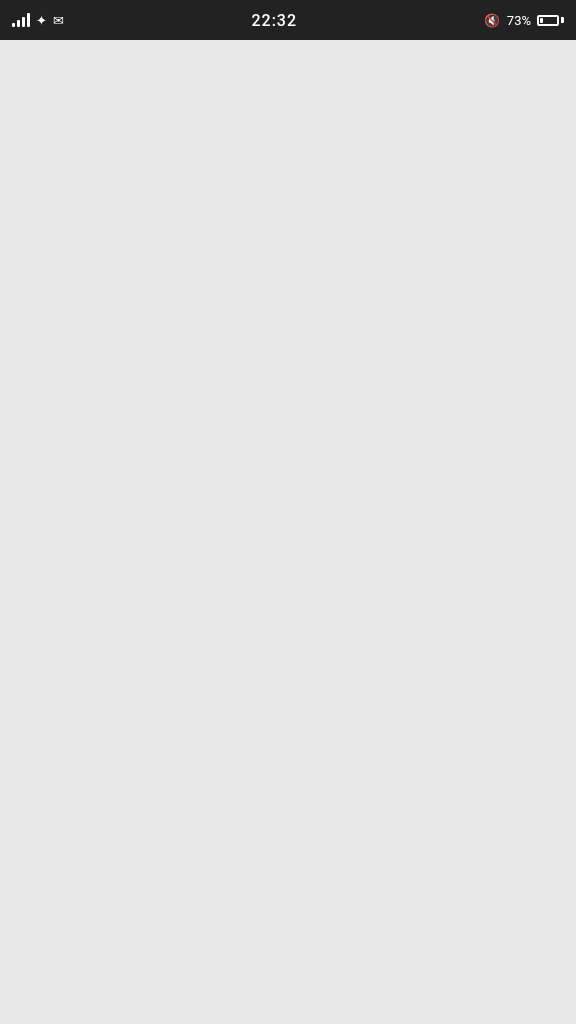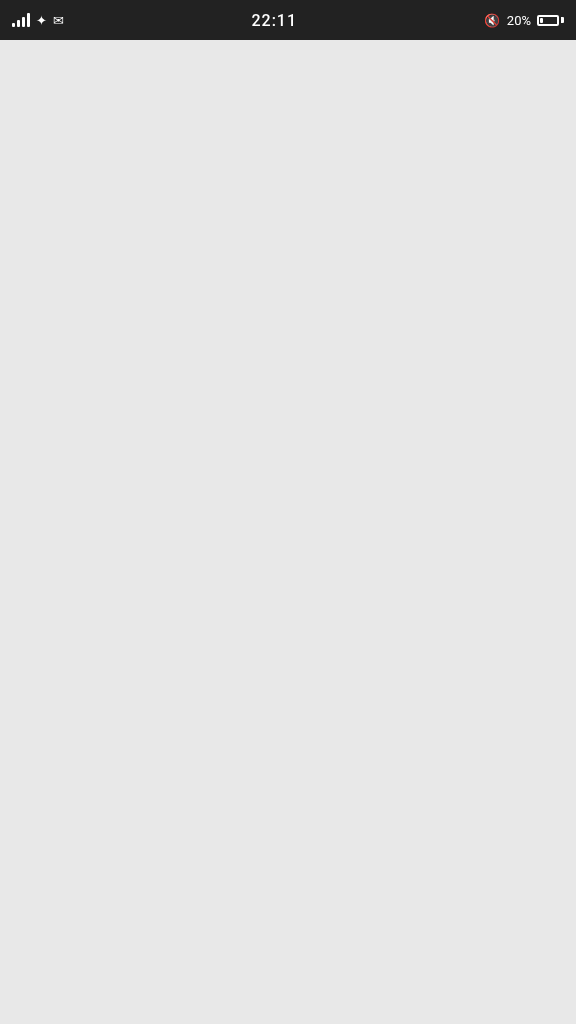--- a/index.html
+++ b/index.html
@@ -104,24 +104,24 @@
   <div class="status-left">
     <div class="signal-bars">
       <span></span>
         <span></span>
         <span></span>
         <span></span>
     </div>
     <span style="font-size:13px;">✦</span>
     <span style="font-size:13px;">✉</span>
   </div>
-  <div class="status-center">22:11</div>
+  <div class="status-center">22:32</div>
   <div class="status-right">
     <span>🔇</span>
-    <span>20%</span>
+    <span>73%</span>
     <div class="battery">
       <div class="battery-body">
         <div class="battery-fill" style="width: 20%;"></div>
       </div>
       <div class="battery-tip"></div>
     </div>
   </div>
 </div>
 
 <div class="main-container">

